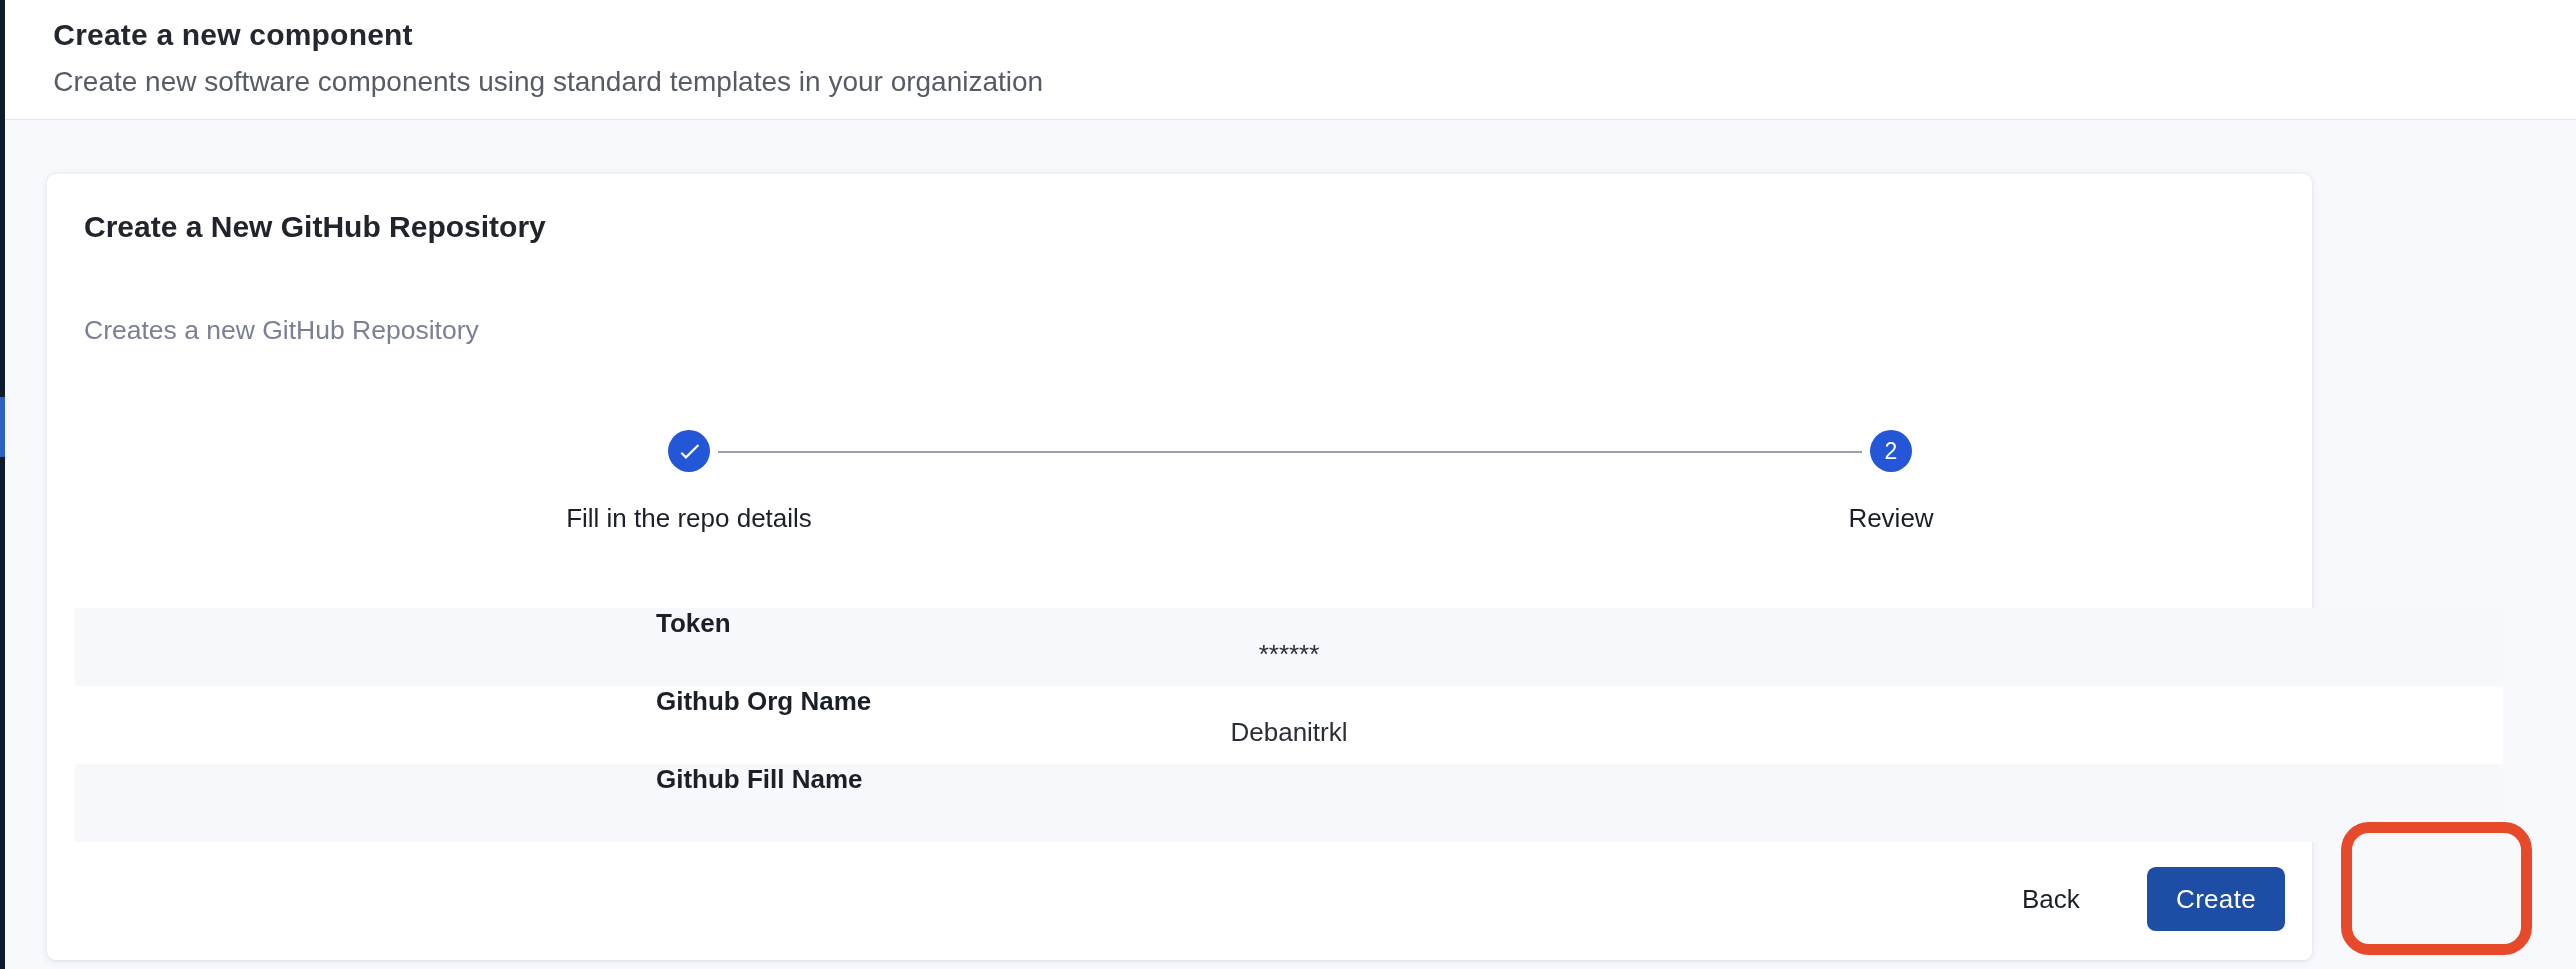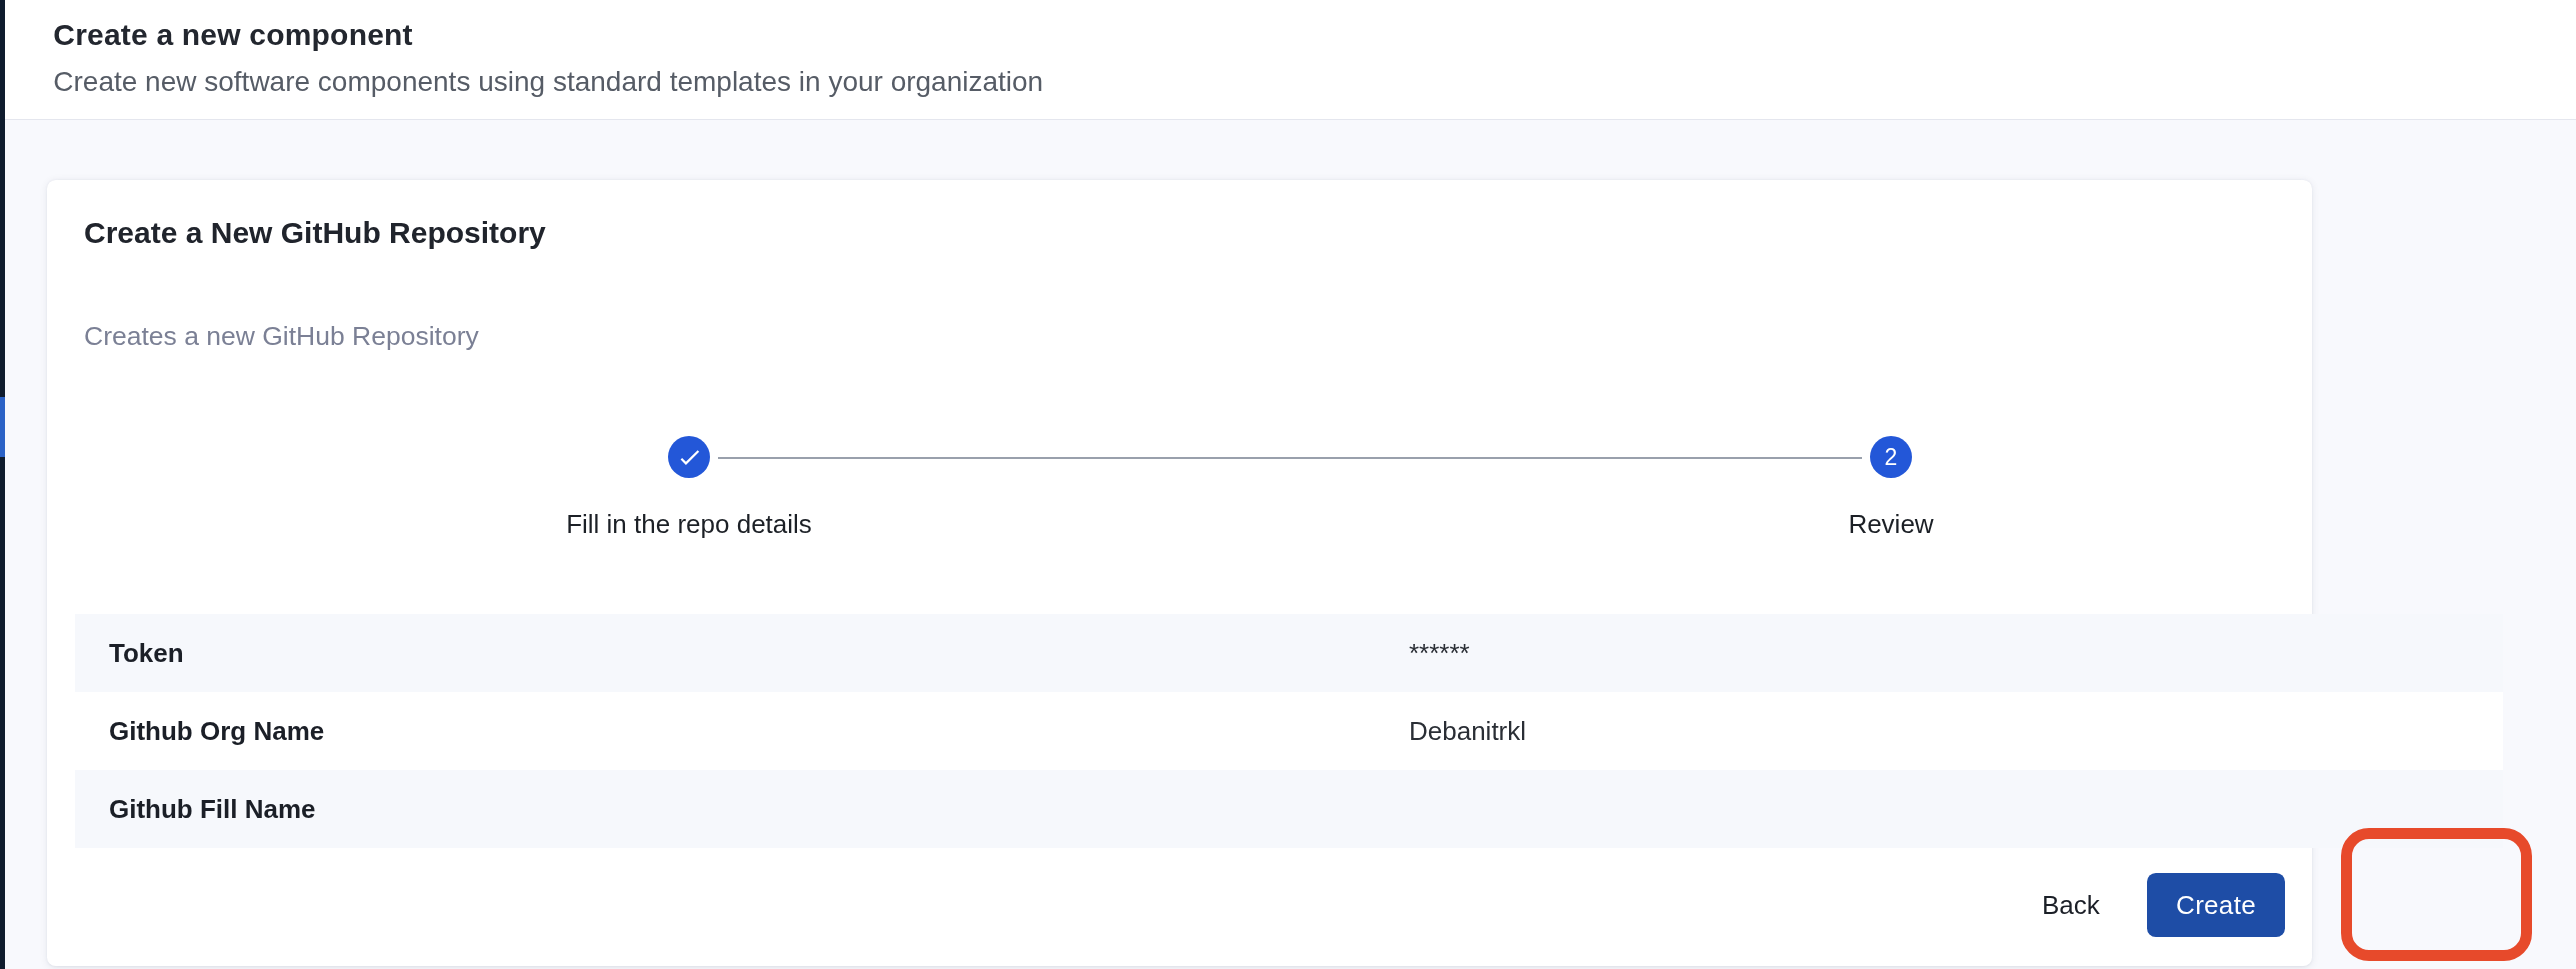--- a/index.html
+++ b/index.html
@@ -31,21 +31,21 @@
   .page-header h1 {
     font-size:30px; line-height:41px; font-weight:700; color:#23272f;
     letter-spacing:0.2px;
   }
   .page-header p {
     margin-top:12.4px; font-size:28px; line-height:30px; color:#565c66;
   }
 
   
   .card {
-    position:absolute; left:47px; top:180px; width:2265px; height:786px;
+    position:absolute; left:47px; top:174px; width:2265px; height:786px;
     background:#ffffff; border-radius:8.8px;
     box-shadow:0 1.8px 8.8px rgba(25,35,70,0.08), 0 0.9px 2.7px rgba(25,35,70,0.06);
     z-index:1;
   }
   .card-title {
     position:absolute; left:37px; top:32px;
     font-size:30px; line-height:42px; font-weight:700; color:#20242c;
   }
   .card-subtitle {
     position:absolute; left:37px; top:138px;
@@ -68,34 +68,34 @@
   }
   .step-icon svg { width:26.5px; height:26.5px; fill:#ffffff; }
   .step-label {
     position:absolute; top:71px; left:-309px; width:618px;
     text-align:center; font-size:26px; line-height:34px;
     font-weight:500; color:#1c2026; white-space:nowrap;
   }
 
   
   .review-table { position:absolute; left:28px; top:434px; width:2428px; }
-  .review-row { display:flex; align-items:center; height:78px; background:#ffffff; }
+  .review-row { display:flex; align-items:center; height:78px; background:#ffffff;flex-direction:column; }
   .review-row.striped { background:#f6f8fc; }
   .review-row .cell-label {
     width:1334px; padding-left:34px;
     font-size:26px; font-weight:700; color:#1b1f27;
   }
   .review-row .cell-value {
     flex:1; font-size:26px; font-weight:400; color:#2a2e35;
   }
 
   
   .card-actions {
     position:absolute; top:693px; right:27px; height:64px;
-    display:flex; align-items:center; gap:42px;
+    display:flex; align-items:center; gap:62px;
   }
   .btn-back {
     background:transparent; border:none; cursor:pointer;
     font-family:"Liberation Sans", sans-serif;
     font-size:26px; font-weight:500; color:#1b1f27; padding:0 5.3px;
   }
   .btn-create {
     width:138px; height:64px; border:none; border-radius:8.8px;
     background:#1e4da6; color:#ffffff; cursor:pointer;
     font-family:"Liberation Sans", sans-serif;

